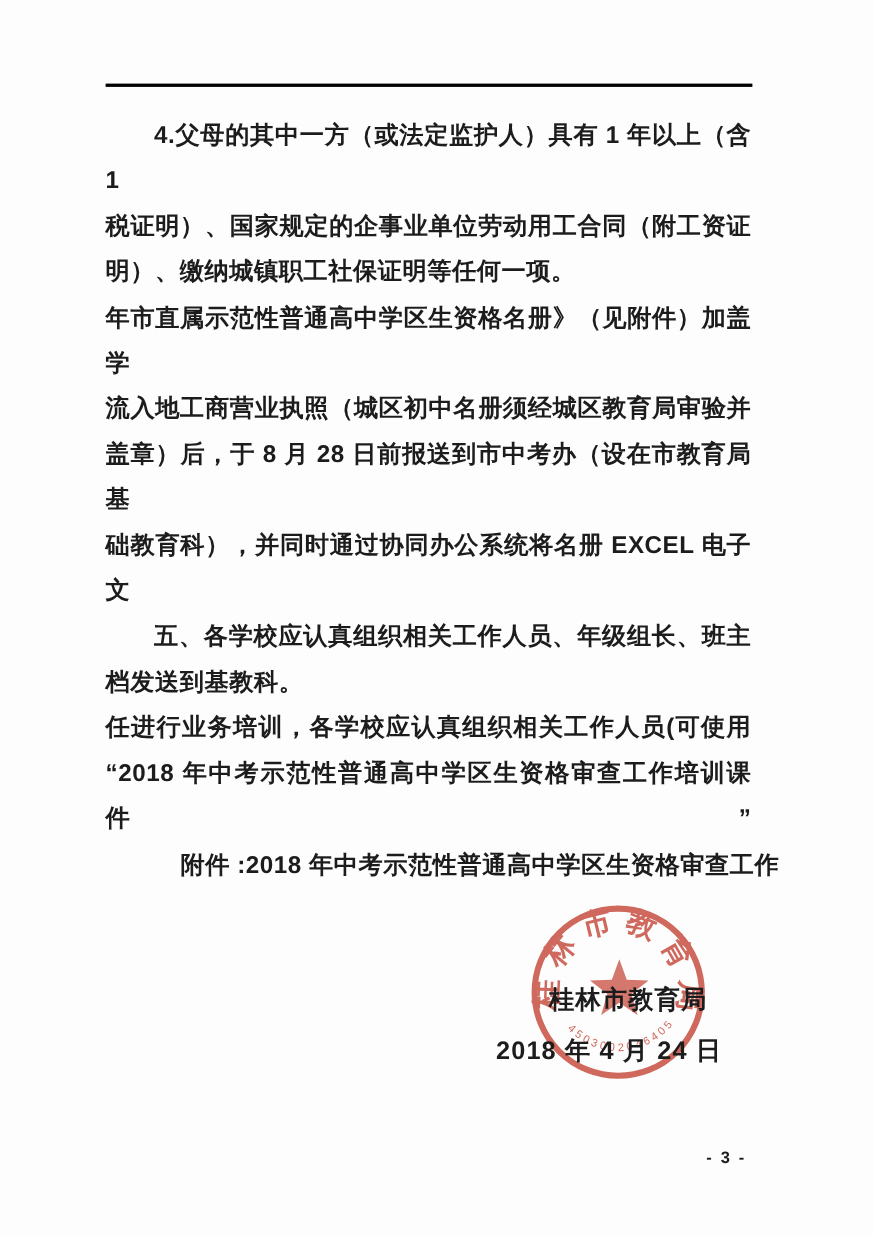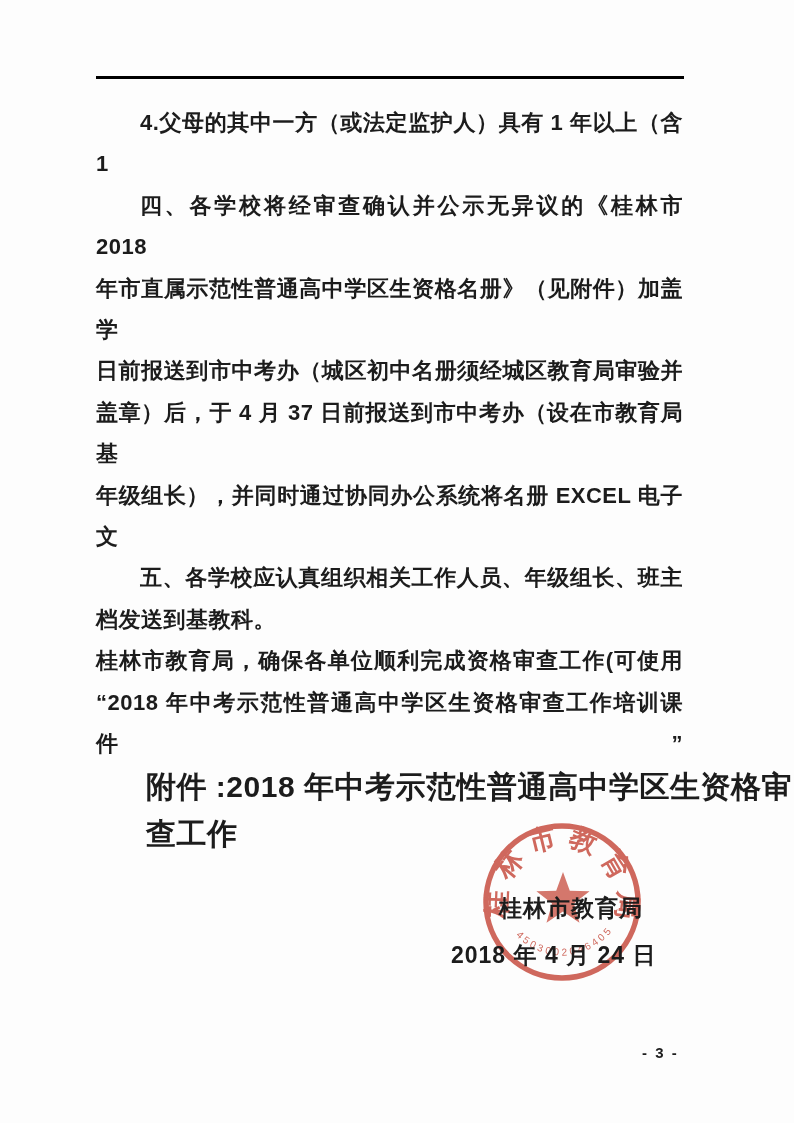--- a/index.html
+++ b/index.html
@@ -33,23 +33,23 @@
   }
   .line { white-space: nowrap; }
   .line.j {
     white-space: normal;
     text-align: justify;
     text-align-last: justify;
   }
   .line.indent { text-indent: 44px; }
   .attach {
     position: absolute;
-    left: 146px;
+    left: 164px;
     top: 763px;
-    font-size: 30px;
+    font-size: 22px;
     line-height: 47px;
     font-weight: 600;
     letter-spacing: 0.5px;
   }
   .attach-l2 { margin-left: 45px; }
   .seal-svg {
     position: absolute;
     left: 0; top: 0;
     width: 794px; height: 1123px;
     pointer-events: none;
@@ -83,28 +83,29 @@
 </style>
 </head>
 <body>
 
 <div class="page">
 
   <div class="rule"></div>
 
   <div class="body-text">
     <div class="line indent j">4.父母的其中一方（或法定监护人）具有 1 年以上（含 1</div>
-    <div class="line indent j">四、各学校将经审查确认并公示无异议的《桂林市 2018</div>
+    <div class="line j">税证明）、国家规定的企事业单位劳动用工合同（附工资证</div>
+    <div class="line">明）、缴纳城镇职工社保证明等任何一项。</div>
     <div class="line j">年市直属示范性普通高中学区生资格名册》（见附件）加盖学</div>
-    <div class="line j">日前报送到市中考办（城区初中名册须经城区教育局审验并</div>
-    <div class="line j">盖章）后，于 4 月 37 日前报送到市中考办（设在市教育局基</div>
-    <div class="line j">年级组长），并同时通过协同办公系统将名册 EXCEL 电子文</div>
+    <div class="line j">流入地工商营业执照（城区初中名册须经城区教育局审验并</div>
+    <div class="line j">盖章）后，于 8 月 28 日前报送到市中考办（设在市教育局基</div>
+    <div class="line j">础教育科），并同时通过协同办公系统将名册 EXCEL 电子文</div>
     <div class="line indent j">五、各学校应认真组织相关工作人员、年级组长、班主</div>
     <div class="line">档发送到基教科。</div>
-    <div class="line j">桂林市教育局，确保各单位顺利完成资格审查工作(可使用</div>
+    <div class="line j">任进行业务培训，各学校应认真组织相关工作人员(可使用</div>
     <div class="line j">“2018 年中考示范性普通高中学区生资格审查工作培训课件”</div>
   </div>
 
   <div class="attach">
     <div>附件 :2018 年中考示范性普通高中学区生资格审查工作</div>
   </div>
 
   <svg class="seal-svg" viewBox="0 0 794 1123" xmlns="http://www.w3.org/2000/svg">
     <g opacity="0.82">
       <circle cx="562" cy="902" r="76" fill="none" stroke="#c5483a" stroke-width="5.5"></circle>

